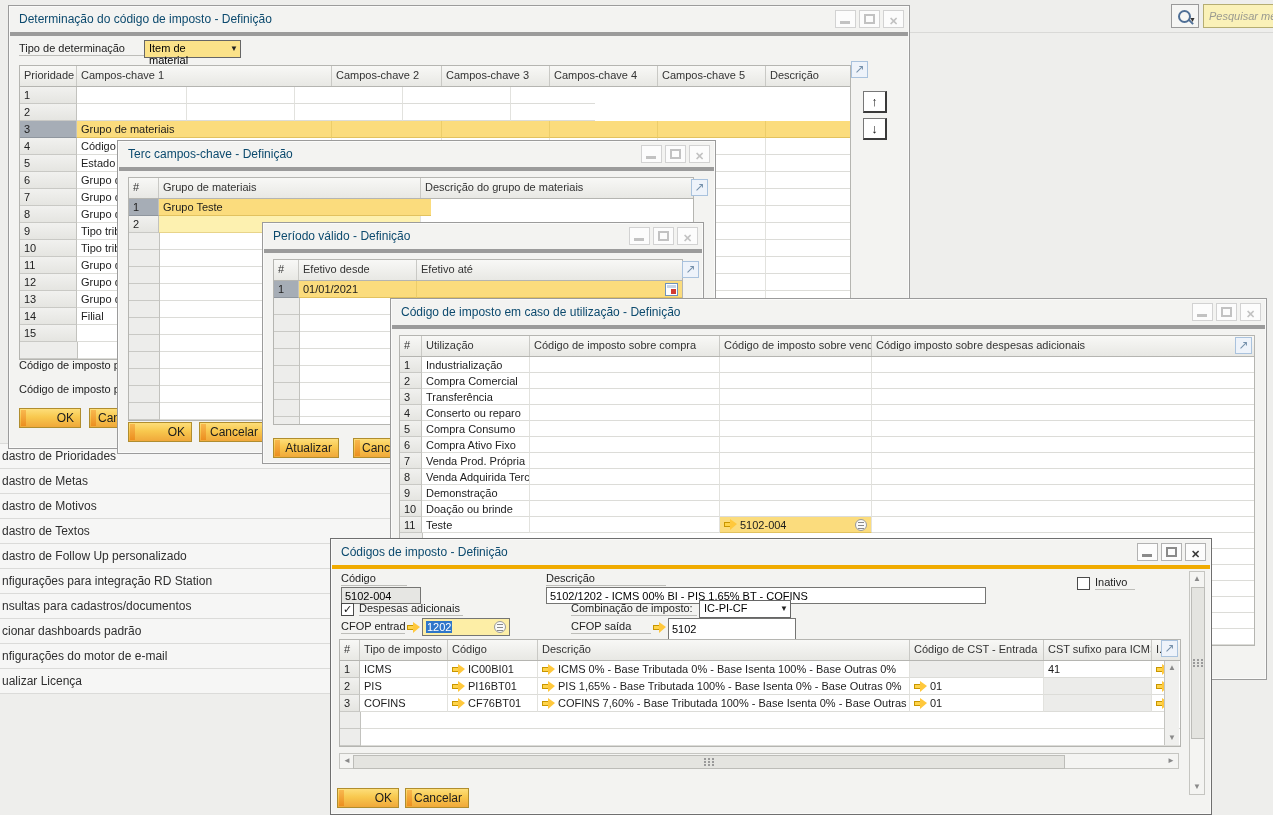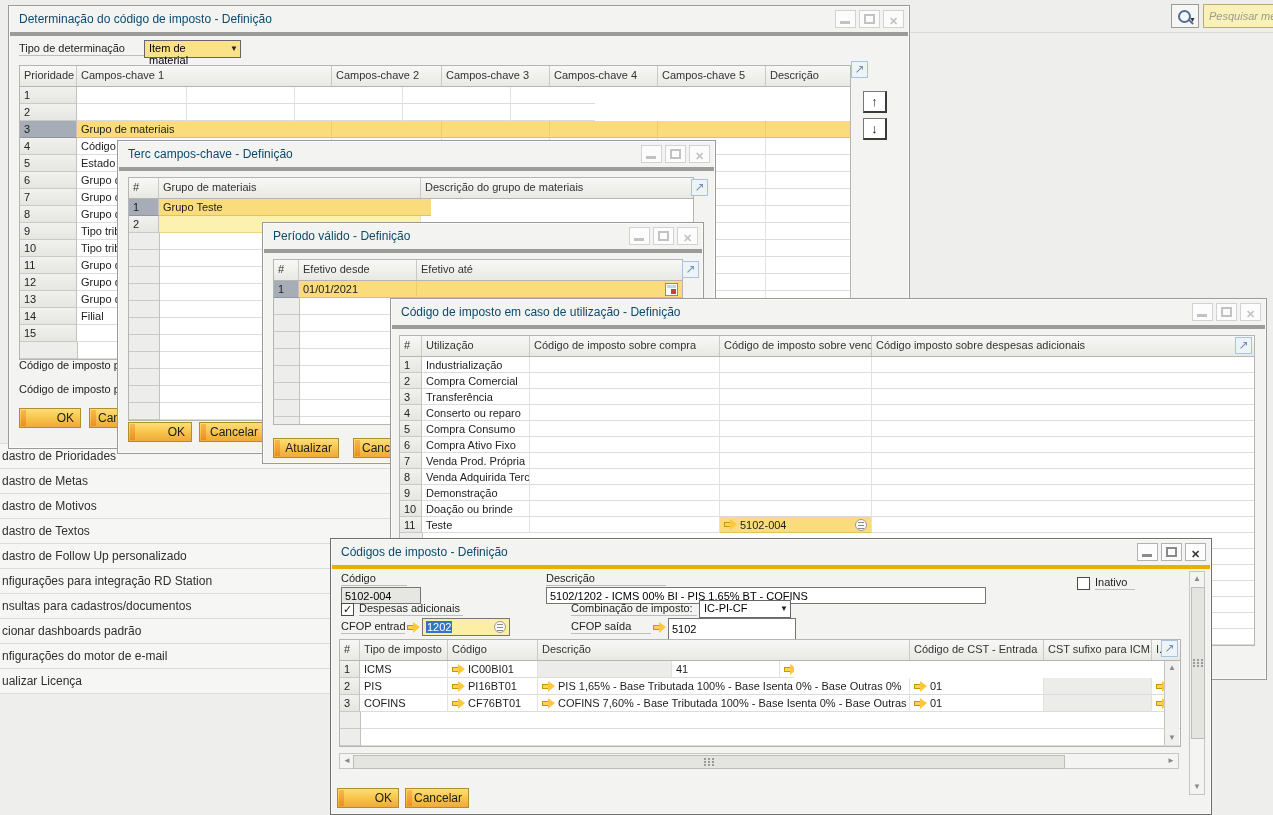--- a/index.html
+++ b/index.html
@@ -577,20 +577,24 @@
       </div>
       <div>
 
           <div class="gr rowE cst-off">
             <span class="gc gnum cE0">1</span>
             <span class="gc cE1">ICMS</span>
             <span class="gc cE2">
               <span class="goto"></span>
               <span>IC00BI01</span>
             </span>
+            <span class="gc cE3">
+              <span class="goto"></span>
+              <span>ICMS 0% - Base Tributada 0% - Base Isenta 100% - Base Outras 0%</span>
+            </span>
             <span class="gc cE4">
               <span></span>
             </span>
             <span class="gc cE5">41</span>
             <span class="gc cE6">
               <span class="goto"></span>
             </span>
           </div>
 
           <div class="gr rowE has-cst suf-off">

